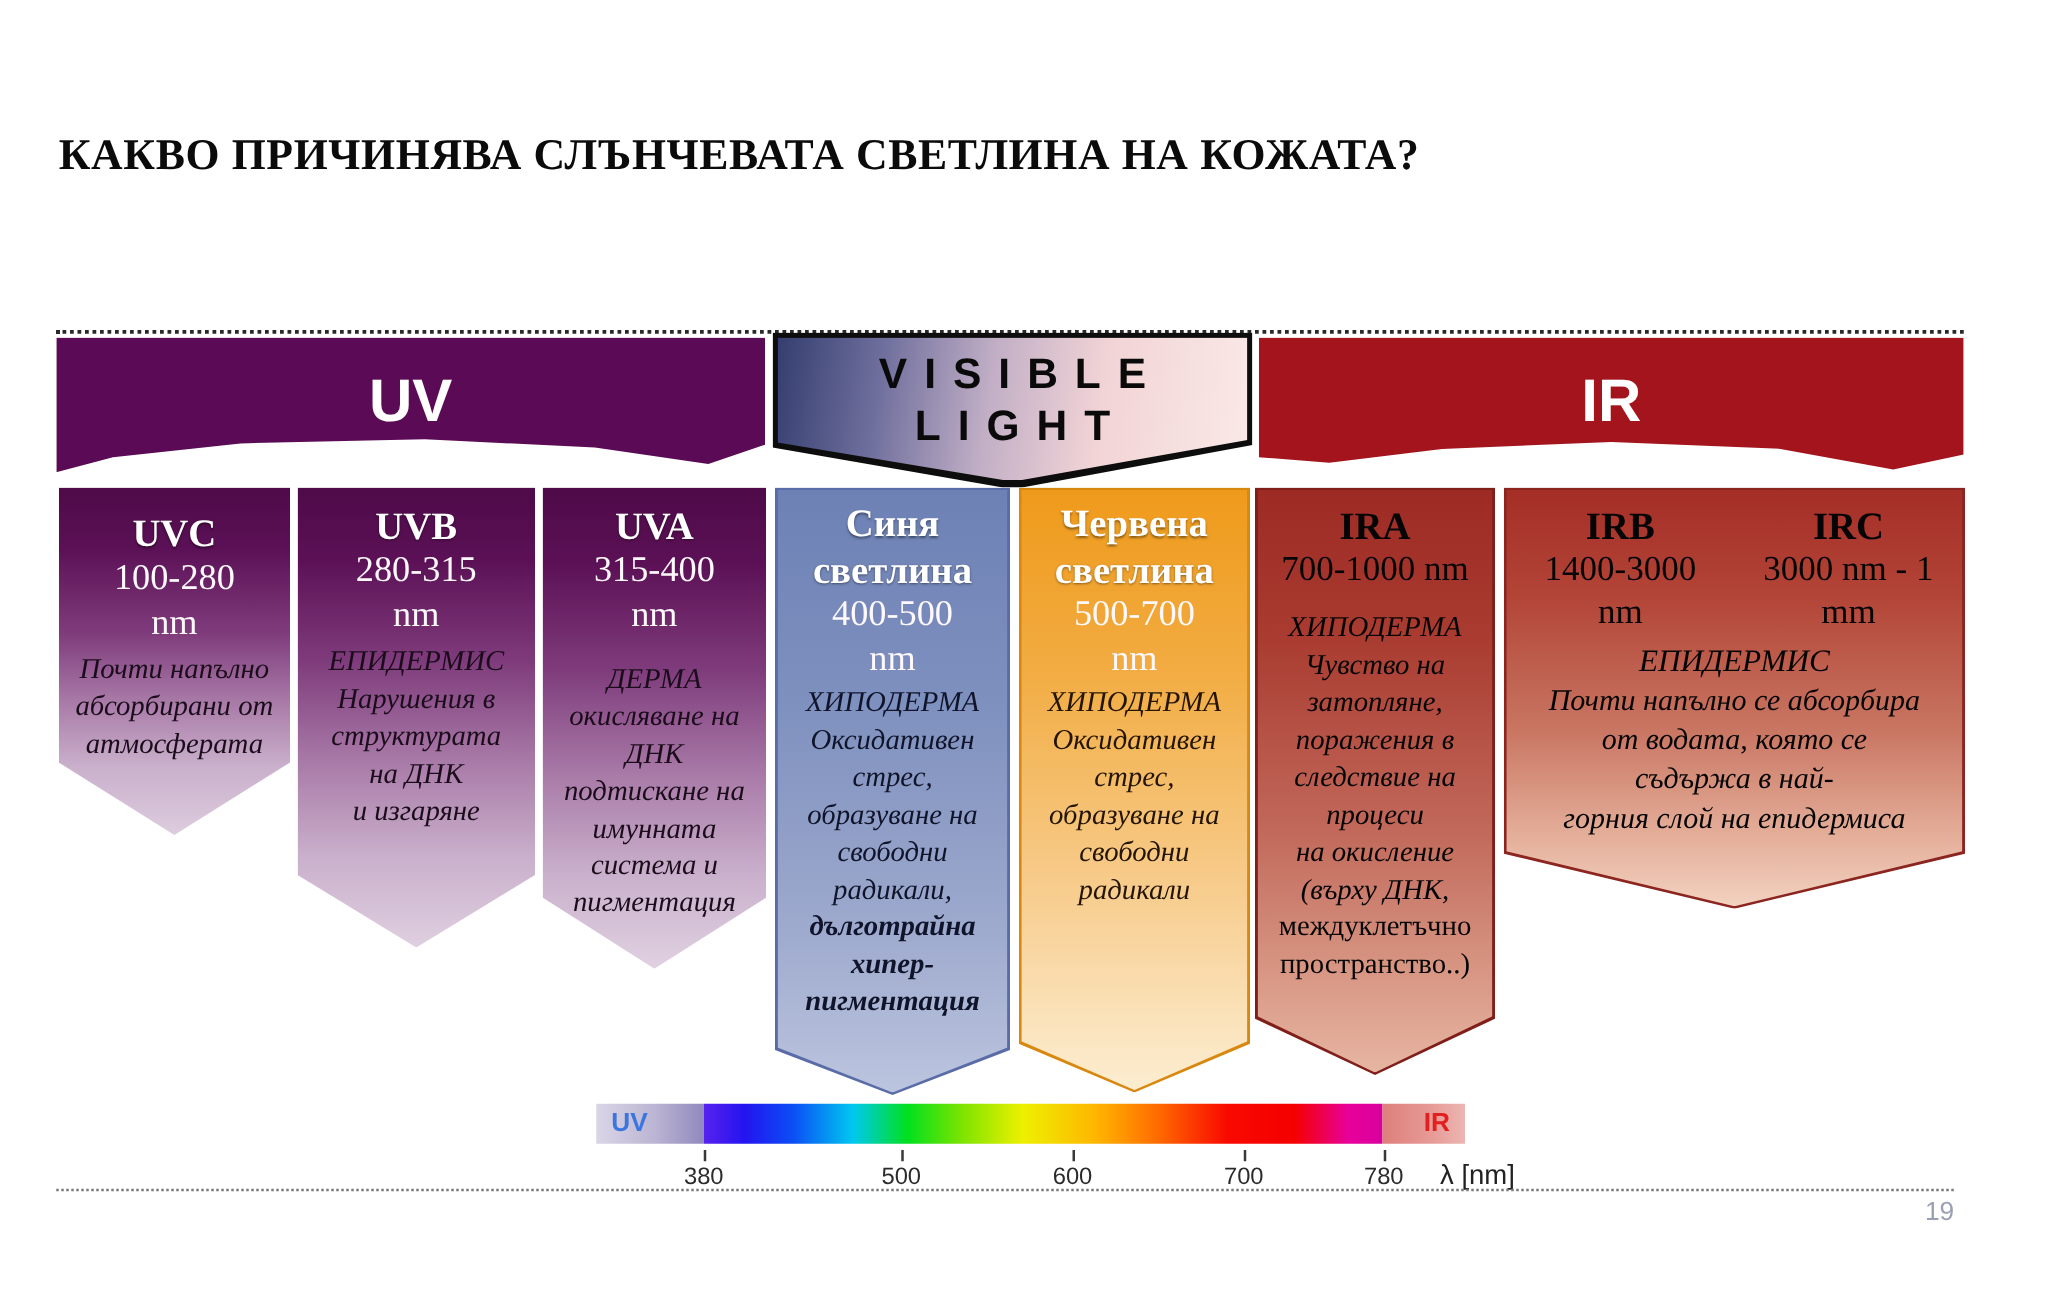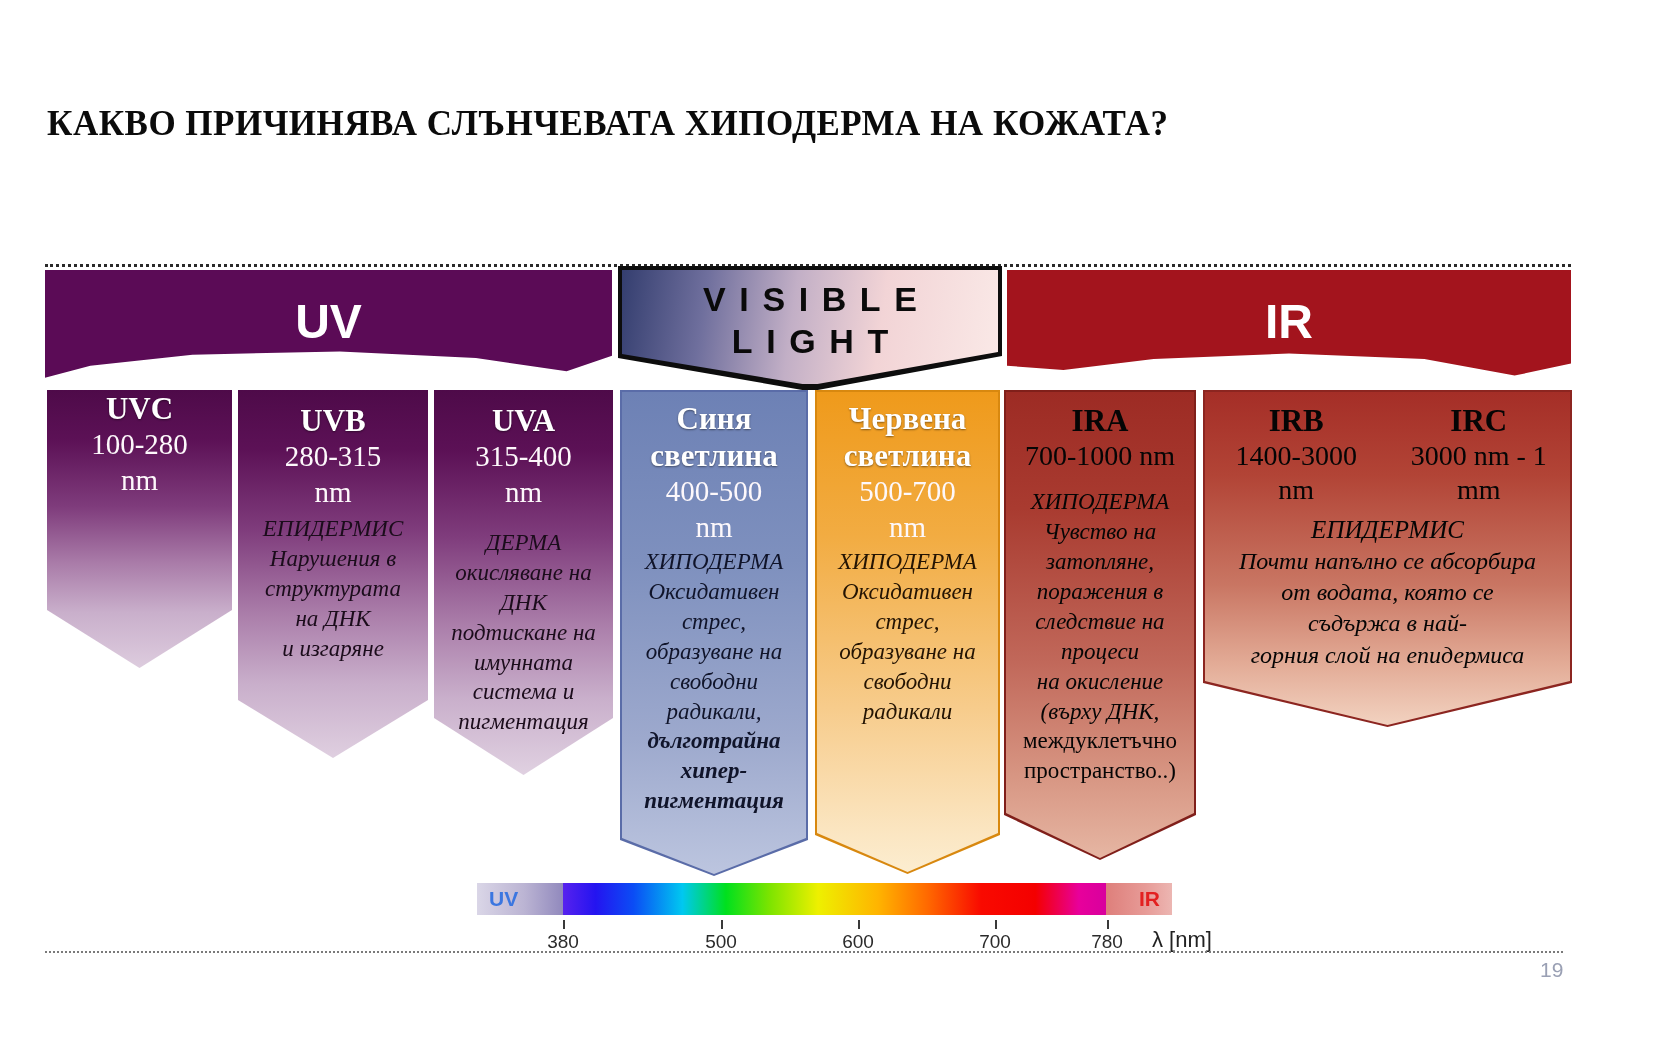--- a/index.html
+++ b/index.html
@@ -94,45 +94,48 @@
   #axis-label{left:1152px;top:927px;font-family:"Liberation Sans",sans-serif;font-size:22px;color:#222;}
 
   #bottom-rule{left:45px;top:951px;width:1518px;height:0;border-top:2px dotted #7a7a7a;}
   #page-number{left:1540px;top:958px;font-family:"Liberation Sans",sans-serif;font-size:21px;color:#9aa0b4;}
 </style>
 </head>
 <body>
 
 <div id="slide">
 
-  <div class="abs" id="title">КАКВО ПРИЧИНЯВА СЛЪНЧЕВАТА ХИПОДЕРМА НА КОЖАТА?</div>
+  <div class="abs" id="title">КАКВО ПРИЧИНЯВА СЛЪНЧЕВАТА СВЕТЛИНА НА КОЖАТА?</div>
 
   <div class="abs" id="top-rule"></div>
 
   <div class="abs" id="band-uv">
     <div class="band-label" style="top:24px;">UV</div>
   </div>
 
   <div class="abs" id="band-vis-outer">
     <div id="band-vis-inner">
       <div class="vis-line" style="top:10px;">VISIBLE</div>
       <div class="vis-line" style="top:52px;">LIGHT</div>
     </div>
   </div>
 
   <div class="abs" id="band-ir">
     <div class="band-label" style="top:24px;">IR</div>
   </div>
 
   <div class="abs col" id="col-uvc">
     <div class="col-inner">
-      <div class="col-content" style="padding-top:0;">
+      <div class="col-content" style="padding-top:18px;">
         <div class="col-title">UVC</div>
         <div class="col-range pre">100-280
 nm</div>
+        <div class="col-body dark-ink pre" style="margin-top:4px;">Почти напълно
+абсорбирани от
+атмосферата</div>
       </div>
     </div>
   </div>
 
   <div class="abs col" id="col-uvb">
     <div class="col-inner">
       <div class="col-content" style="padding-top:12px;">
         <div class="col-title">UVB</div>
         <div class="col-range pre">280-315
 nm</div>

